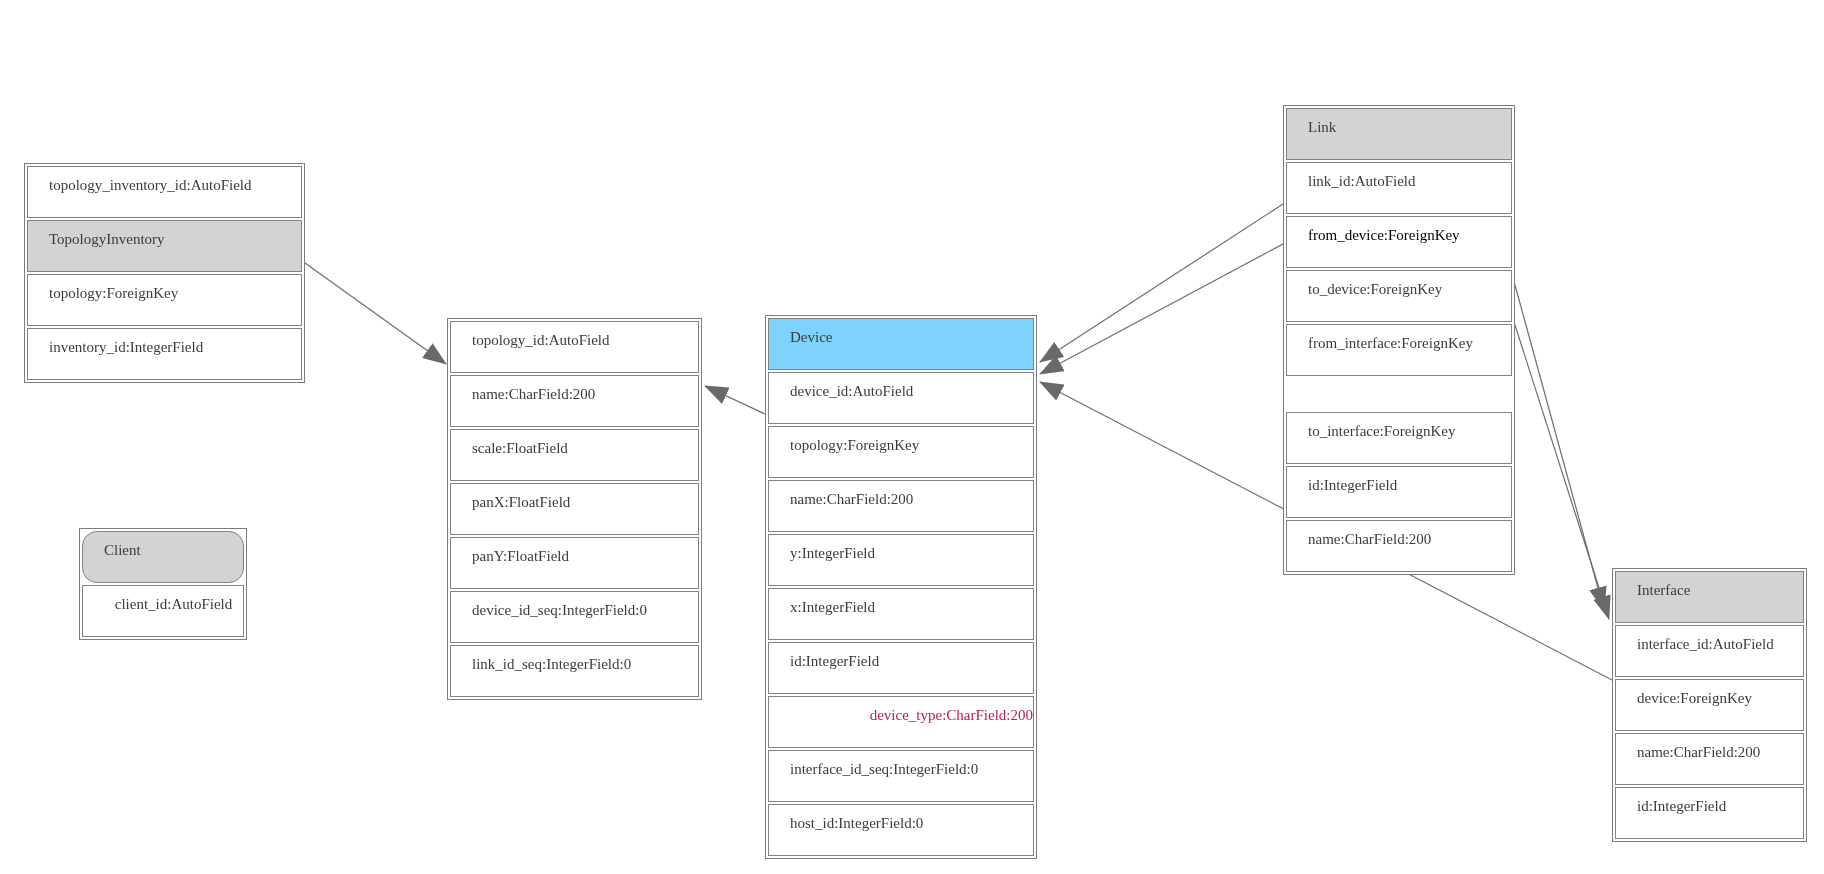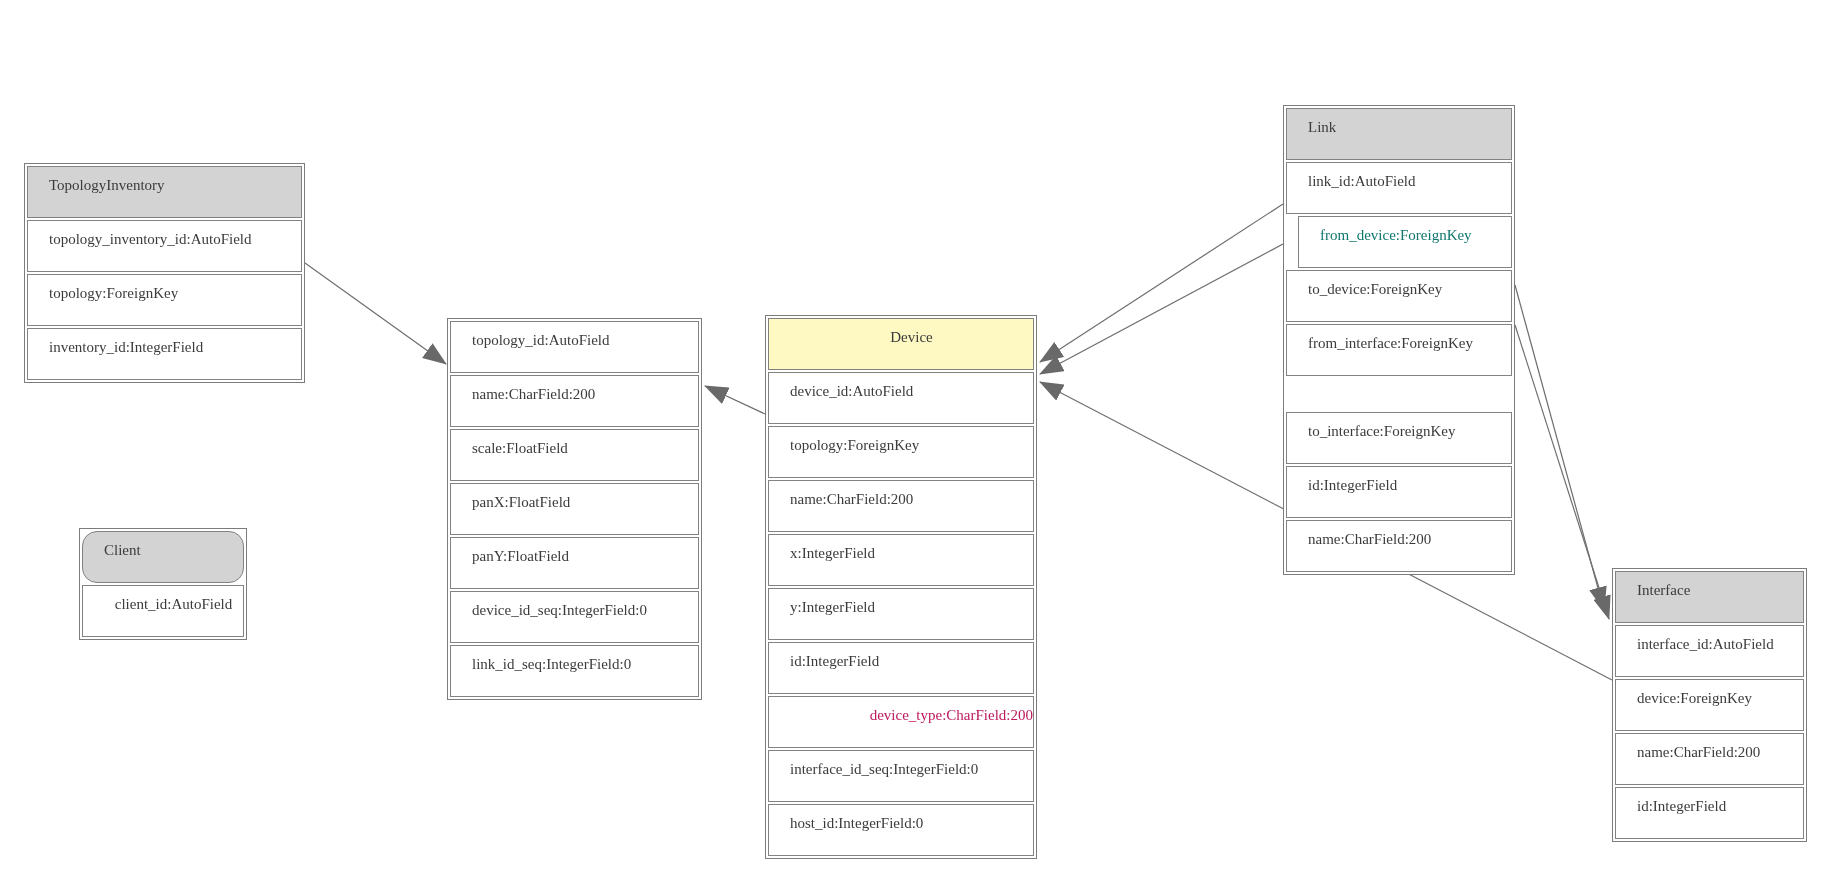--- a/index.html
+++ b/index.html
@@ -50,54 +50,54 @@
         <line x1="765" y1="414" x2="705" y2="386" class="rel" stroke="#6e6e6e" marker-end="url(#arrow)"></line>
         <line x1="1283" y1="204" x2="1040" y2="362" class="rel" stroke="#6e6e6e" marker-end="url(#arrow)"></line>
         <line x1="1283" y1="244" x2="1040" y2="374" class="rel" stroke="#6e6e6e" marker-end="url(#arrow)"></line>
         <line x1="1612" y1="680" x2="1040" y2="382" class="rel" stroke="#6e6e6e" marker-end="url(#arrow)"></line>
         <line x1="1515" y1="285" x2="1604" y2="610" class="rel" stroke="#6e6e6e" marker-end="url(#arrow)"></line>
         <line x1="1515" y1="325" x2="1609" y2="619" class="rel" stroke="#6e6e6e" marker-end="url(#arrow)"></line>
       </g>
   </svg>
   <div id="tables">
       <div class="table" style="left: 24px; top: 163px; width: 281px; border-color: rgb(124, 124, 124);">
+        <div class="cell" style="color: rgb(59, 59, 59);">topology_inventory_id:AutoField</div>
         <div class="cell header" style="background: rgb(211, 211, 211); color: rgb(59, 59, 59);">TopologyInventory</div>
-        <div class="cell" style="color: rgb(59, 59, 59);">topology_inventory_id:AutoField</div>
         <div class="cell" style="color: rgb(59, 59, 59);">topology:ForeignKey</div>
         <div class="cell" style="color: rgb(59, 59, 59);">inventory_id:IntegerField</div>
       </div>
       <div class="table" style="left: 447px; top: 318px; width: 255px; border-color: rgb(124, 124, 124);">
         <div class="cell" style="color: rgb(59, 59, 59);">topology_id:AutoField</div>
         <div class="cell" style="color: rgb(59, 59, 59);">name:CharField:200</div>
         <div class="cell" style="color: rgb(59, 59, 59);">scale:FloatField</div>
         <div class="cell" style="color: rgb(59, 59, 59);">panX:FloatField</div>
         <div class="cell" style="color: rgb(59, 59, 59);">panY:FloatField</div>
         <div class="cell" style="color: rgb(59, 59, 59);">device_id_seq:IntegerField:0</div>
         <div class="cell" style="color: rgb(59, 59, 59);">link_id_seq:IntegerField:0</div>
       </div>
       <div class="table" style="left: 79px; top: 528px; width: 168px; border-color: rgb(124, 124, 124);">
         <div class="cell header" style="background: rgb(211, 211, 211); color: rgb(59, 59, 59); border-radius: 15px;">Client</div>
         <div class="cell" style="color: rgb(59, 59, 59); text-align: center;">client_id:AutoField</div>
       </div>
       <div class="table" style="left: 765px; top: 315px; width: 272px; border-color: rgb(124, 124, 124);">
-        <div class="cell header" style="background: #fef9c3; color: rgb(59, 59, 59); text-align: center;">Device</div>
+        <div class="cell header" style="background: #7dd3fc; color: rgb(59, 59, 59);">Device</div>
         <div class="cell" style="color: rgb(59, 59, 59);">device_id:AutoField</div>
         <div class="cell" style="color: rgb(59, 59, 59);">topology:ForeignKey</div>
         <div class="cell" style="color: rgb(59, 59, 59);">name:CharField:200</div>
+        <div class="cell" style="color: rgb(59, 59, 59);">y:IntegerField</div>
         <div class="cell" style="color: rgb(59, 59, 59);">x:IntegerField</div>
-        <div class="cell" style="color: rgb(59, 59, 59);">y:IntegerField</div>
         <div class="cell" style="color: rgb(59, 59, 59);">id:IntegerField</div>
         <div class="cell" style="color: #be185d; text-align: right;">device_type:CharField:200</div>
         <div class="cell" style="color: rgb(59, 59, 59);">interface_id_seq:IntegerField:0</div>
         <div class="cell" style="color: rgb(59, 59, 59);">host_id:IntegerField:0</div>
       </div>
       <div class="table" style="left: 1283px; top: 105px; width: 232px; border-color: rgb(124, 124, 124);">
         <div class="cell header" style="background: rgb(211, 211, 211); color: rgb(59, 59, 59);">Link</div>
         <div class="cell" style="color: rgb(59, 59, 59);">link_id:AutoField</div>
-        <div class="cell" style="color: #0f766e; margin-left: 12px;">from_device:ForeignKey</div>
+        <div class="cell" style="color: #000000;">from_device:ForeignKey</div>
         <div class="cell" style="color: rgb(59, 59, 59);">to_device:ForeignKey</div>
         <div class="cell" style="color: rgb(59, 59, 59);">from_interface:ForeignKey</div>
         <div class="cell" style="color: rgb(59, 59, 59); margin-top: 36px;">to_interface:ForeignKey</div>
         <div class="cell" style="color: rgb(59, 59, 59);">id:IntegerField</div>
         <div class="cell" style="color: rgb(59, 59, 59);">name:CharField:200</div>
       </div>
       <div class="table" style="left: 1612px; top: 568px; width: 195px; border-color: rgb(124, 124, 124);">
         <div class="cell header" style="background: rgb(211, 211, 211); color: rgb(59, 59, 59);">Interface</div>
         <div class="cell" style="color: rgb(59, 59, 59);">interface_id:AutoField</div>
         <div class="cell" style="color: rgb(59, 59, 59);">device:ForeignKey</div>

